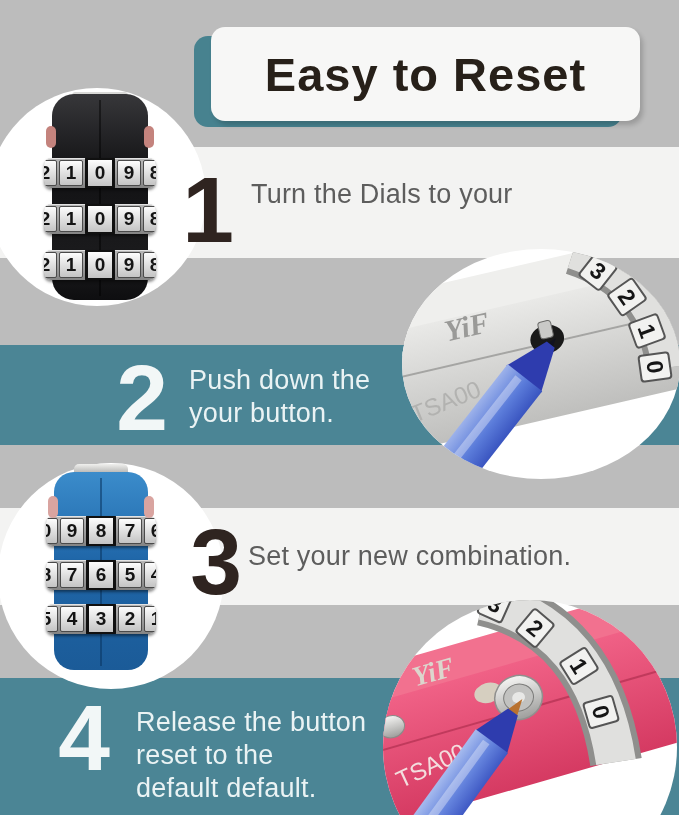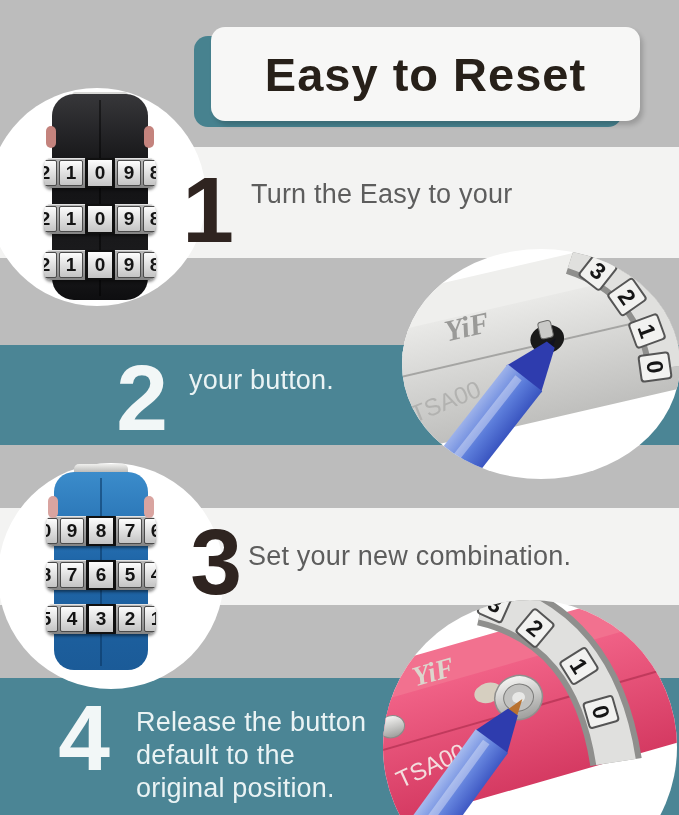--- a/index.html
+++ b/index.html
@@ -231,33 +231,34 @@
       <span class="dg">5</span>
       <span class="dg">4</span>
       <span class="dg c">3</span>
       <span class="dg">2</span>
       <span class="dg">1</span>
     </div>
   </div>
 
   <div class="stepnum" style="left:168px;top:166px;">1</div>
   <div class="steptext" style="left:251px;top:178px;">
-    <div>Turn the Easy to your</div>
+    <div>Turn the Dials to your</div>
   </div>
 
   <div class="stepnum white" style="left:102px;top:354px;">2</div>
   <div class="steptext white" style="left:189px;top:364px;">
+    <div>Push down the</div>
     <div>your button.</div>
   </div>
 
   <div class="stepnum" style="left:176px;top:518px;">3</div>
   <div class="steptext" style="left:248px;top:540px;">
     <div>Set your new combination.</div>
   </div>
 
   <div class="stepnum white" style="left:44px;top:694px;">4</div>
   <div class="steptext white" style="left:136px;top:706px;">
     <div>Release the button</div>
-    <div>default to the</div>
-    <div>original position.</div>
+    <div>reset to the</div>
+    <div>default default.</div>
   </div>
 
 </div>
 
 </body></html>

